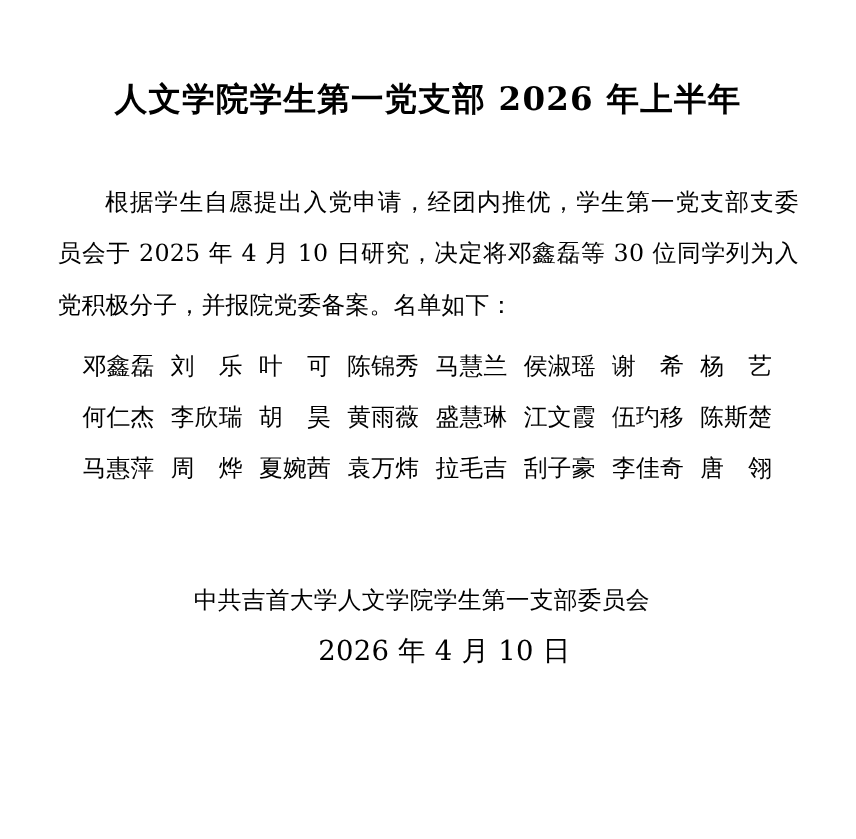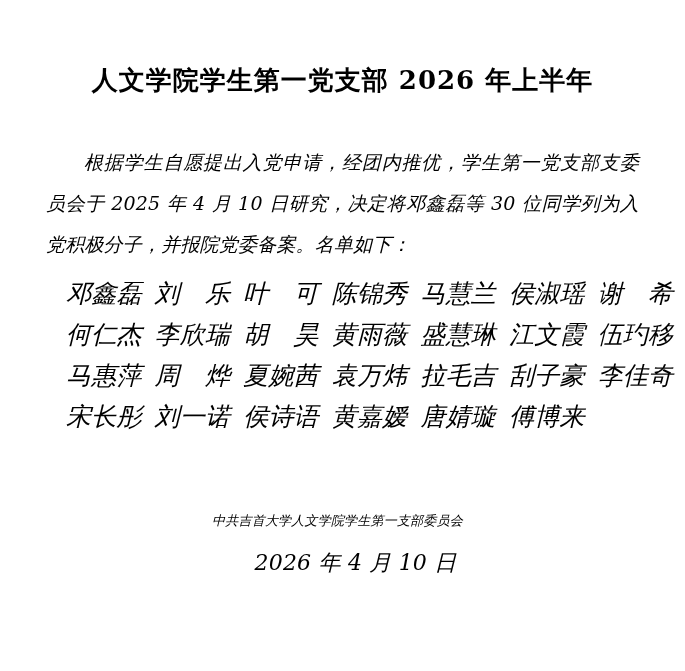--- a/index.html
+++ b/index.html
@@ -29,36 +29,35 @@
     line-height: 44px;
     letter-spacing: 1px;
     margin: 0;
   }
   .title-line {
     display: block;
     white-space: nowrap;
   }
   .body-block {
     margin-top: 40px;
-    font-style: italic;
   }
   p.para {
     font-size: 19px;
     line-height: 41px;
     margin: 0;
     text-align: justify;
     text-justify: inter-ideograph;
     text-indent: 38px;
     letter-spacing: 0.2px;
   }
   .names {
     margin-top: 8px;
   }
   .name-row {
-    font-size: 25px;
+    font-size: 19px;
     line-height: 41px;
     white-space: nowrap;
     letter-spacing: 0.2px;
     padding-left: 20px;
   }
   .name-row .nm {
     display: inline-block;
   }
   .name-row .gap {
     display: inline-block;
@@ -71,21 +70,21 @@
     padding-left: 20px;
     letter-spacing: 0.2px;
     white-space: nowrap;
   }
   .signature {
     margin-top: 62px;
     text-align: center;
     padding-right: 10px;
   }
   .sig-line {
-    font-size: 13px;
+    font-size: 19px;
     line-height: 44px;
     letter-spacing: 0.2px;
     white-space: nowrap;
     text-align: center;
   }
   .sig-date {
     font-size: 22px;
     line-height: 40px;
     letter-spacing: 0.2px;
     white-space: nowrap;
@@ -101,21 +100,20 @@
     <span class="title-line">人文学院学生第一党支部 2026 年上半年</span>
   </h1>
 
   <div class="body-block">
     <p class="para">根据学生自愿提出入党申请，经团内推优，学生第一党支部支委员会于 2025 年 4 月 10 日研究，决定将邓鑫磊等 30 位同学列为入党积极分子，并报院党委备案。名单如下：</p>
 
     <div class="names">
       <div class="name-row" id="name-row-0"><span class="nm">邓鑫磊</span><span class="gap"></span><span class="nm">刘　乐</span><span class="gap"></span><span class="nm">叶　可</span><span class="gap"></span><span class="nm">陈锦秀</span><span class="gap"></span><span class="nm">马慧兰</span><span class="gap"></span><span class="nm">侯淑瑶</span><span class="gap"></span><span class="nm">谢　希</span><span class="gap"></span><span class="nm">杨　艺</span></div>
       <div class="name-row" id="name-row-1"><span class="nm">何仁杰</span><span class="gap"></span><span class="nm">李欣瑞</span><span class="gap"></span><span class="nm">胡　昊</span><span class="gap"></span><span class="nm">黄雨薇</span><span class="gap"></span><span class="nm">盛慧琳</span><span class="gap"></span><span class="nm">江文霞</span><span class="gap"></span><span class="nm">伍玓移</span><span class="gap"></span><span class="nm">陈斯楚</span></div>
       <div class="name-row" id="name-row-2"><span class="nm">马惠萍</span><span class="gap"></span><span class="nm">周　烨</span><span class="gap"></span><span class="nm">夏婉茜</span><span class="gap"></span><span class="nm">袁万炜</span><span class="gap"></span><span class="nm">拉毛吉</span><span class="gap"></span><span class="nm">刮子豪</span><span class="gap"></span><span class="nm">李佳奇</span><span class="gap"></span><span class="nm">唐　翎</span></div>
-      <div class="name-row" id="name-row-3"><span class="nm">宋长彤</span><span class="gap"></span><span class="nm">刘一诺</span><span class="gap"></span><span class="nm">侯诗语</span><span class="gap"></span><span class="nm">黄嘉嫒</span><span class="gap"></span><span class="nm">唐婧璇</span><span class="gap"></span><span class="nm">傅博来</span></div>
     </div>
 
 
     <div class="signature">
       <div class="sig-line">中共吉首大学人文学院学生第一支部委员会</div>
       <div class="sig-date">2026 年 4 月 10 日</div>
     </div>
   </div>
 
 </div>

